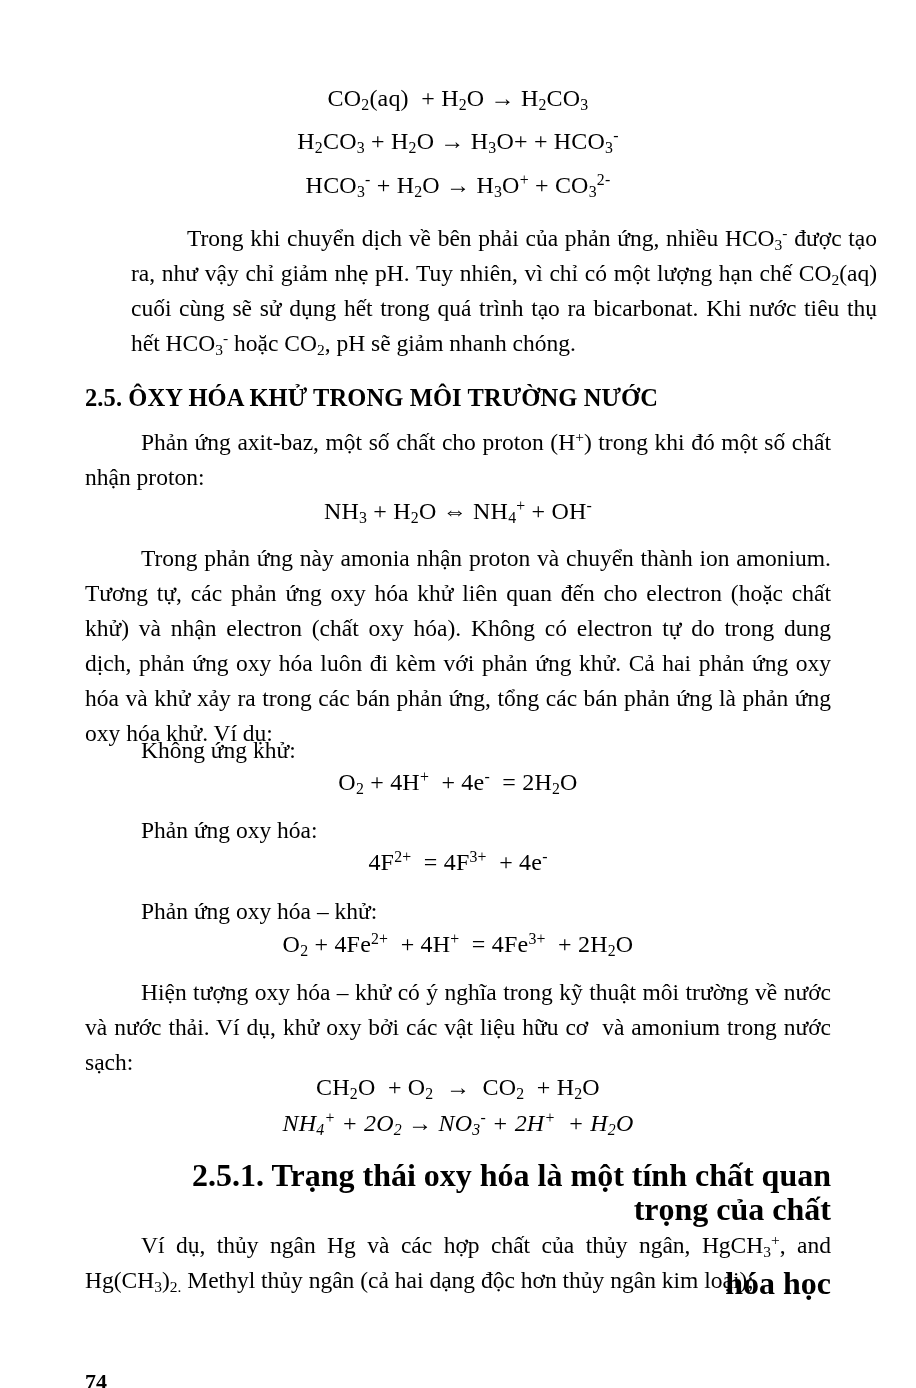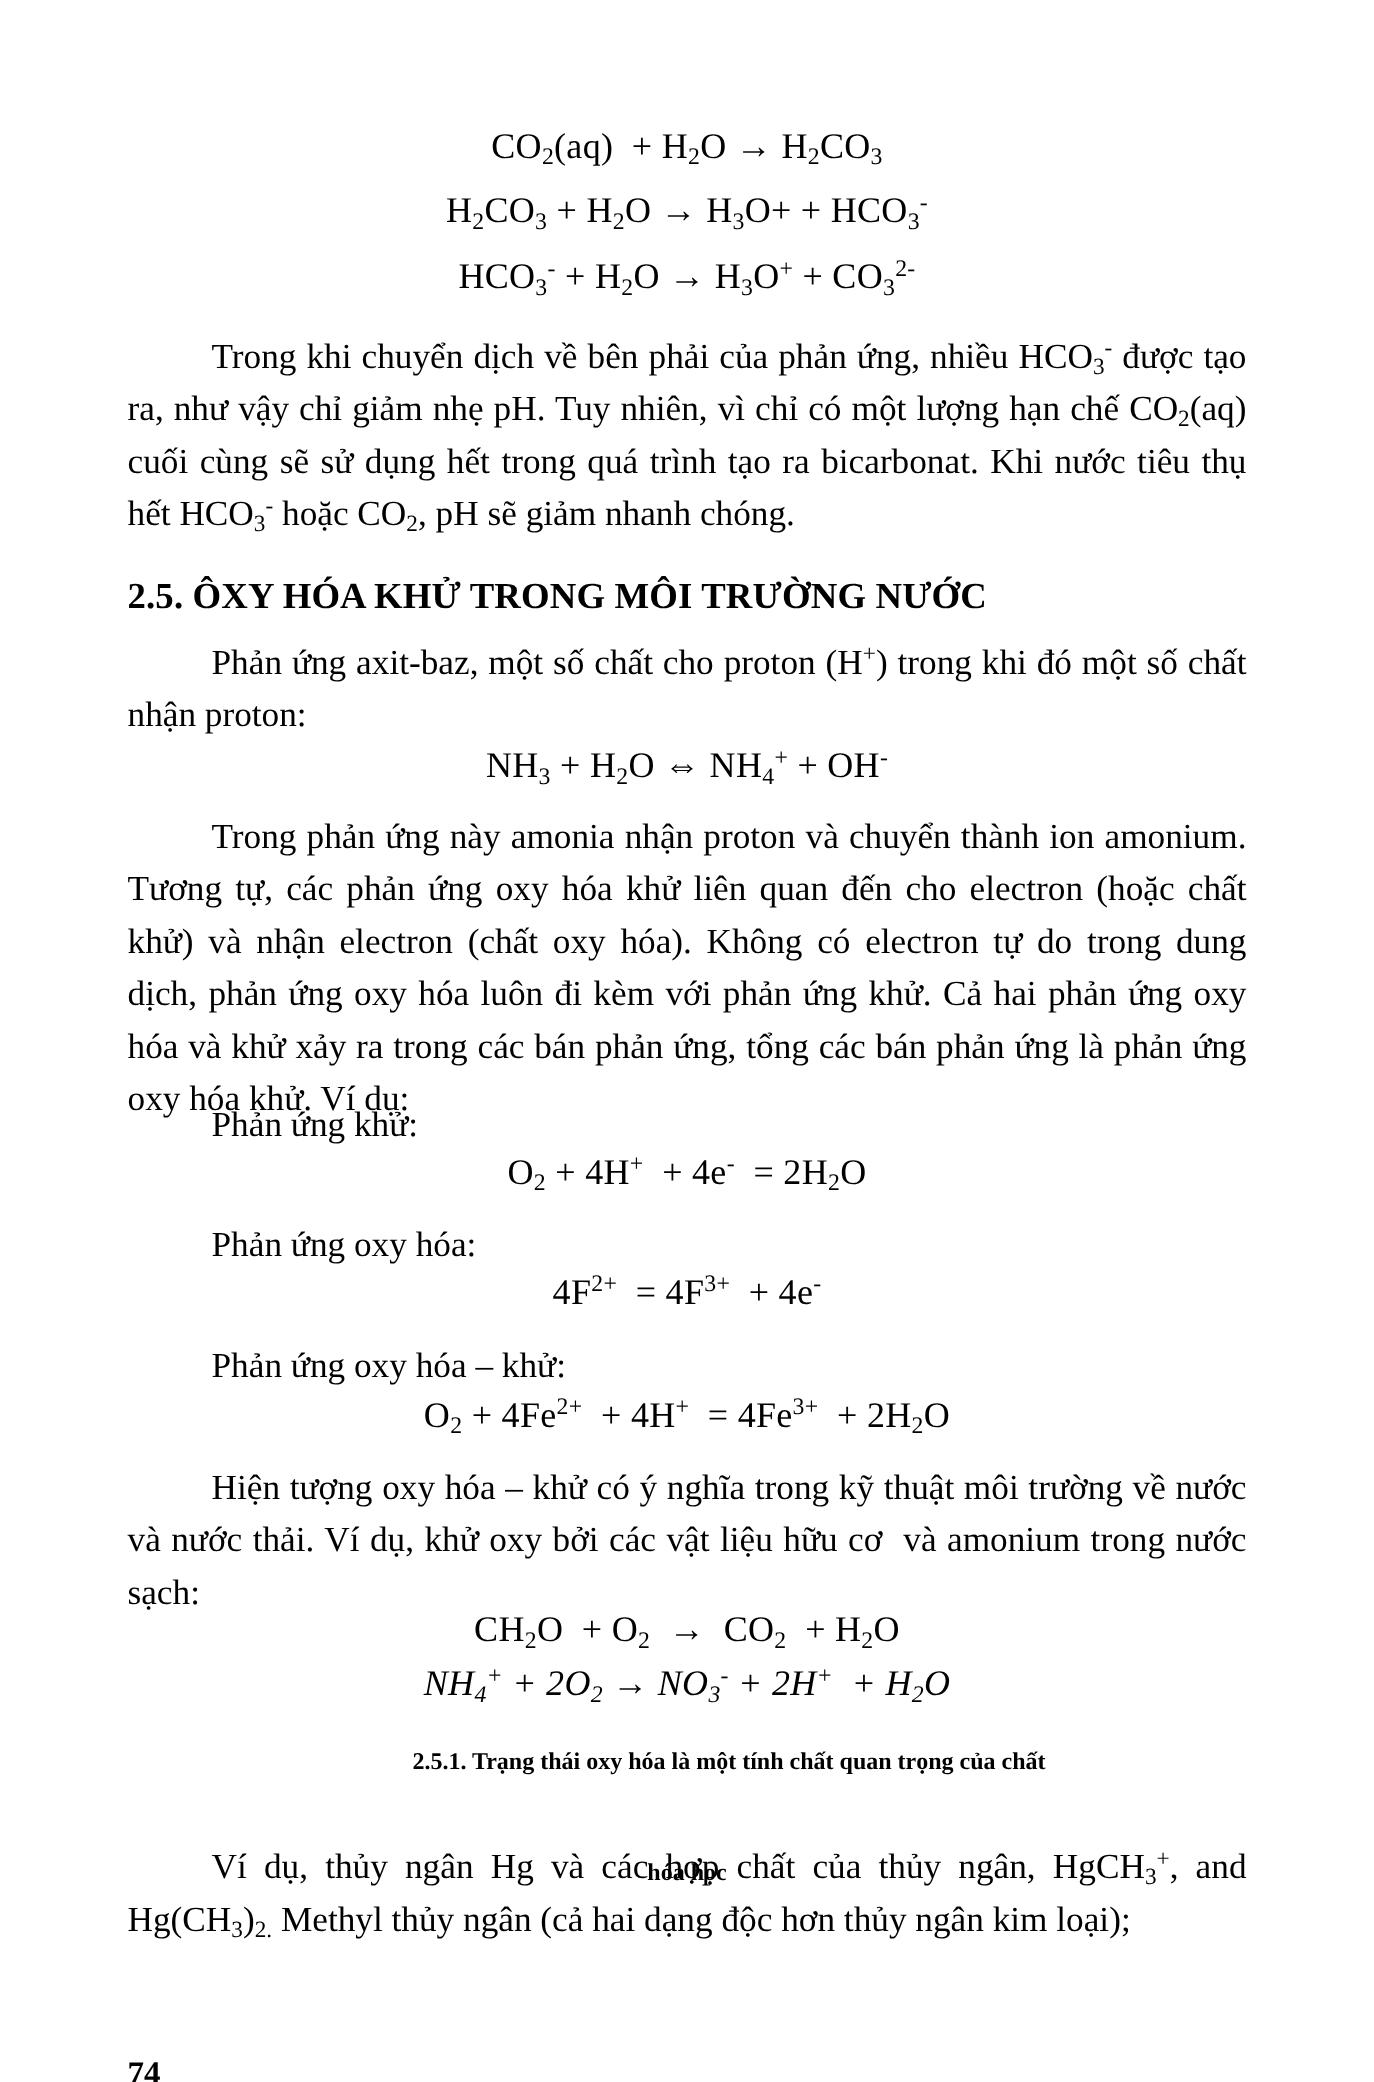--- a/index.html
+++ b/index.html
@@ -68,24 +68,24 @@
   
   .h-section {
     font-size: 24.5px;
     font-weight: bold;
     line-height: 32px;
     text-align: left;
     margin: 0;
     letter-spacing: 0.1px;
   }
   .h-sub {
-    font-size: 16px;
+    font-size: 32px;
     font-weight: bold;
     line-height: 34px;
-    text-align: center;
+    text-align: right;
     text-indent: 56px;
     margin: 0;
   }
   
   .label-line {
     font-size: 23.5px;
     line-height: 35px;
     text-indent: 56px;
     margin: 0;
   }
@@ -106,42 +106,42 @@
 
 <div class="page">
   <div class="content">
 
     <div class="blk" style="top:86px;">
       <div class="eq">CO<sub>2</sub>(aq)&nbsp; + H<sub>2</sub>O → H<sub>2</sub>CO<sub>3</sub></div>
       <div class="eq" style="margin-top:19px;">H<sub>2</sub>CO<sub>3</sub> + H<sub>2</sub>O → H<sub>3</sub>O+ + HCO<sub>3</sub><sup>-</sup></div>
       <div class="eq" style="margin-top:20px;">HCO<sub>3</sub><sup>-</sup> + H<sub>2</sub>O → H<sub>3</sub>O<sup>+</sup> + CO<sub>3</sub><sup>2-</sup></div>
     </div>
 
-    <div class="blk" style="top:221px;">
+    <div class="blk" style="top:221px;margin-left:46px;">
       <p class="para">Trong khi chuyển dịch về bên phải của phản ứng, nhiều HCO<sub>3</sub><sup>-</sup> được tạo ra, như vậy chỉ giảm nhẹ pH. Tuy nhiên, vì chỉ có một lượng hạn chế CO<sub>2</sub>(aq) cuối cùng sẽ sử dụng hết trong quá trình tạo ra bicarbonat. Khi nước tiêu thụ hết HCO<sub>3</sub><sup>-</sup> hoặc CO<sub>2</sub>, pH sẽ giảm nhanh chóng.</p>
     </div>
 
     <div class="blk" style="top:382px;">
       <h2 class="h-section">2.5. ÔXY HÓA KHỬ TRONG MÔI TRƯỜNG NƯỚC</h2>
     </div>
 
     <div class="blk" style="top:425px;">
       <p class="para">Phản ứng axit-baz, một số chất cho proton (H<sup>+</sup>) trong khi đó một số chất nhận proton:</p>
     </div>
 
     <div class="blk" style="top:499px;">
       <div class="eq">NH<sub>3</sub> + H<sub>2</sub>O ⇔ NH<sub>4</sub><sup>+</sup> + OH<sup>-</sup></div>
     </div>
 
     <div class="blk" style="top:541px;">
       <p class="para">Trong phản ứng này amonia nhận proton và chuyển thành ion amonium. Tương tự, các phản ứng oxy hóa khử liên quan đến cho electron (hoặc chất khử) và nhận electron (chất oxy hóa). Không có electron tự do trong dung dịch, phản ứng oxy hóa luôn đi kèm với phản ứng khử. Cả hai phản ứng oxy hóa và khử xảy ra trong các bán phản ứng, tổng các bán phản ứng là phản ứng oxy hóa khử. Ví dụ:</p>
     </div>
 
     <div class="blk" style="top:733px;">
-      <p class="label-line">Phản ứng khử:</p>
+      <p class="label-line">Không ứng khử:</p>
     </div>
     <div class="blk" style="top:770px;">
       <div class="eq">O<sub>2</sub> + 4H<sup>+</sup>&nbsp; + 4e<sup>-</sup>&nbsp; = 2H<sub>2</sub>O</div>
     </div>
 
     <div class="blk" style="top:813px;">
       <p class="label-line">Phản ứng oxy hóa:</p>
     </div>
     <div class="blk" style="top:850px;">
       <div class="eq">4F<sup>2+</sup>&nbsp; = 4F<sup>3+</sup>&nbsp; + 4e<sup>-</sup></div>

